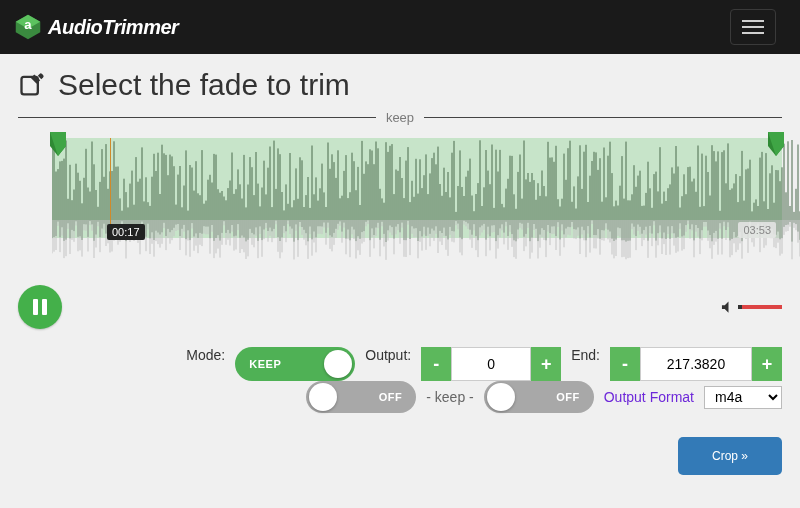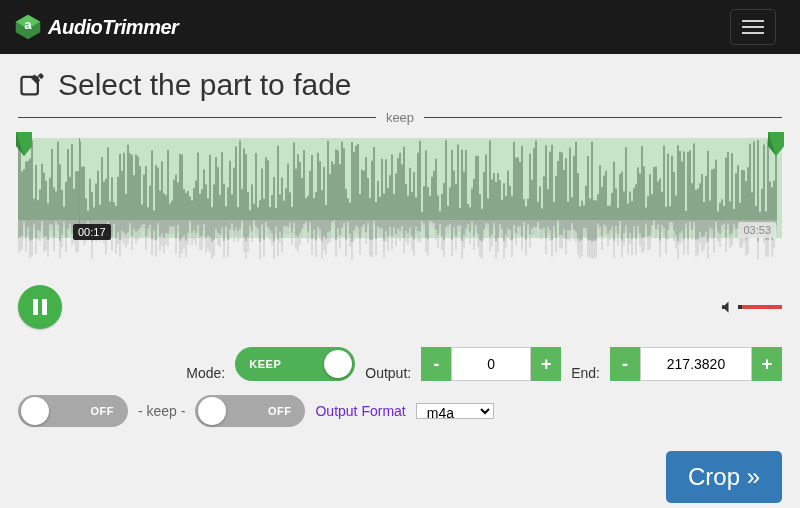--- a/index.html
+++ b/index.html
@@ -19,21 +19,21 @@
   .heading-row { display: flex; align-items: center; gap: 12px; margin-bottom: 6px; }
   .edit-icon { width: 28px; height: 28px; position: relative; }
   .heading { font-size: 30px; font-weight: 400; color: #333; }
 
   
   .keep-divider { position: relative; text-align: center; margin-bottom: 6px; }
   .keep-divider::before { content: ""; position: absolute; left: 0; right: 0; top: 50%; height: 1px; background: #444; }
   .keep-label { position: relative; background: #f0f0f0; padding: 0 10px; font-size: 13px; color: #7a7a7a; }
 
   
-  .wave-wrap { position: relative; height: 145px; margin-bottom: 8px; }
+  .wave-wrap { position: relative; height: 145px; margin-bottom: 8px; margin-left: 34px; }
   .wave-bg { position: absolute; left: 0; right: 0; top: 6px; height: 100px; background: #c7e4c9; border-radius: 1px; }
   .wave-svg { position: absolute; left: 0; right: 0; top: 6px; height: 130px; }
   .handle { position: absolute; top: 0; width: 20px; height: 24px; }
   .handle svg { width: 100%; height: 100%; }
   .handle-left { left: -4px; }
   .handle-right { right: -4px; }
   .playhead { position: absolute; top: 6px; height: 100px; width: 1px; background: #d08a2a; left: 8%; }
   .time-badge { position: absolute; top: 92px; background: #222; color: #fff; font-size: 11px; padding: 2px 5px; border-radius: 2px; }
   .time-left { left: 55px; }
   .time-right { right: 6px; background: rgba(230,230,230,0.85); color: #888; top: 90px; }
@@ -42,47 +42,47 @@
   .play-row { display: flex; align-items: center; justify-content: space-between; margin: 8px 0 18px; }
   .play-btn { width: 44px; height: 44px; border-radius: 50%; background: #44b04a; display: flex; align-items: center; justify-content: center; cursor: pointer; box-shadow: 0 1px 2px rgba(0,0,0,0.2); }
   .pause-bars { display: flex; gap: 4px; }
   .pause-bars span { width: 5px; height: 16px; background: #fff; border-radius: 1px; }
   .volume { display: flex; align-items: center; gap: 2px; }
   .volume-track { width: 44px; height: 4px; background: #d44; position: relative; }
   .volume-fill { position: absolute; left: 0; top: 0; bottom: 0; width: 4px; background: #333; }
   .volume-icon { width: 15px; height: 14px; }
 
   
-  .ctrl-row { display: flex; align-items: flex-end; gap: 10px; justify-content: flex-end; margin-bottom: 14px; font-size: 14px; color: #333;}
+  .ctrl-row { display: flex; align-items: flex-start; gap: 10px; justify-content: flex-end; font-size: 14px; color: #333;}
   .ctrl-label { color: #333; }
   .toggle { width: 120px; height: 34px; border-radius: 17px; position: relative; display: flex; align-items: center; }
   .toggle.on { background: #4fb155; }
   .toggle.off { background: #a8a8a8; }
   .toggle.small { width: 110px; height: 32px;}
   .toggle-knob { width: 28px; height: 28px; border-radius: 50%; background: #fff; box-shadow: 0 1px 3px rgba(0,0,0,0.3); position: absolute; }
   .toggle.on .toggle-knob { right: 3px; }
   .toggle.off .toggle-knob { left: 3px; }
   .toggle-text { color: #fff; font-size: 11px; font-weight: 700; letter-spacing: 0.5px; padding: 0 14px; }
   .toggle.on .toggle-text { margin-right: auto; }
   .toggle.off .toggle-text { margin-left: auto; }
 
   .stepper { display: flex; align-items: stretch; }
   .step-btn { width: 30px; height: 34px; background: #5cb85c; color: #fff; font-size: 18px; font-weight: 700; display: flex; align-items: center; justify-content: center; cursor: pointer; }
   .step-input { width: 80px; height: 34px; border: 1px solid #ccc; text-align: center; font-size: 14px; background: #fff; }
   .step-input.wide { width: 112px; }
 
   
-  .ctrl-row2 { display: flex; align-items: center; justify-content: flex-start; gap: 10px; margin-bottom: 24px; }
+  .ctrl-row2 { display: flex; align-items: center; justify-content: flex-end; gap: 10px; margin-bottom: 24px; }
   .fade-label { font-size: 14px; color: #666; }
   .output-label { font-size: 14px; color: #6d28d9; }
-  .select { height: 16px; border: 1px solid #bbb; font-size: 14px; padding: 0 6px; background: #fff; width: 78px; }
+  .select { height: 23px; border: 1px solid #bbb; font-size: 14px; padding: 0 6px; background: #fff; width: 78px; }
 
   
   .crop-row { display: flex; justify-content: flex-end; }
-  .crop-btn { background: #337ab7; color: #fff; font-size: 24px; padding: 12px 22px; border-radius: 5px; border: none; cursor: pointer; }
+  .crop-btn { background: #337ab7; color: #fff; font-size: 12px; padding: 12px 34px; border-radius: 5px; border: none; cursor: pointer; }
 </style>
 </head>
 <body>
 
 <div class="navbar">
   <div class="brand">
     <svg class="brand-logo" viewBox="0 0 32 32">
       <polygon points="16,2 30,10 30,22 16,30 2,22 2,10" fill="#3a8a3f"></polygon>
       <polygon points="16,2 30,10 16,18 2,10" fill="#5cc25f"></polygon>
       <text x="16" y="18" font-size="15" font-weight="900" fill="#fff" text-anchor="middle" font-family="Arial">a</text>
@@ -99,21 +99,21 @@
 <div class="main">
 
   <div class="heading-row">
     <svg class="edit-icon" viewBox="0 0 24 24">
       <path d="M4 5h11v2H4V5zm0 12h14v2H4v-2zm0-6h14v2H4v-2z" fill="none"></path>
       <path d="M3 17.5V21h3.5l10-10-3.5-3.5-10 10zM20.7 7.3a1 1 0 0 0 0-1.4l-2.6-2.6a1 1 0 0 0-1.4 0l-1.9 1.9 3.5 3.5 2.4-1.4z" fill="none"></path>
       <rect x="3" y="5" width="14" height="15" rx="2" fill="none" stroke="#333" stroke-width="2"></rect>
       <path d="M14 3l5 5-3 3-5-5z" fill="#333"></path>
       <path d="M18.5 2.5a1.5 1.5 0 0 1 2.1 0l.9.9a1.5 1.5 0 0 1 0 2.1L20 7 17 4z" fill="#333"></path>
     </svg>
-    <h1 class="heading">Select the part to fade</h1>
+    <h1 class="heading">Select the fade to trim</h1>
   </div>
 
   <div class="keep-divider">
     <span class="keep-label">keep</span>
   </div>
 
   <div class="wave-wrap">
     <div class="wave-bg"></div>
     <svg class="wave-svg" viewBox="0 0 760 130" preserveAspectRatio="none">
       <g id="bars">

